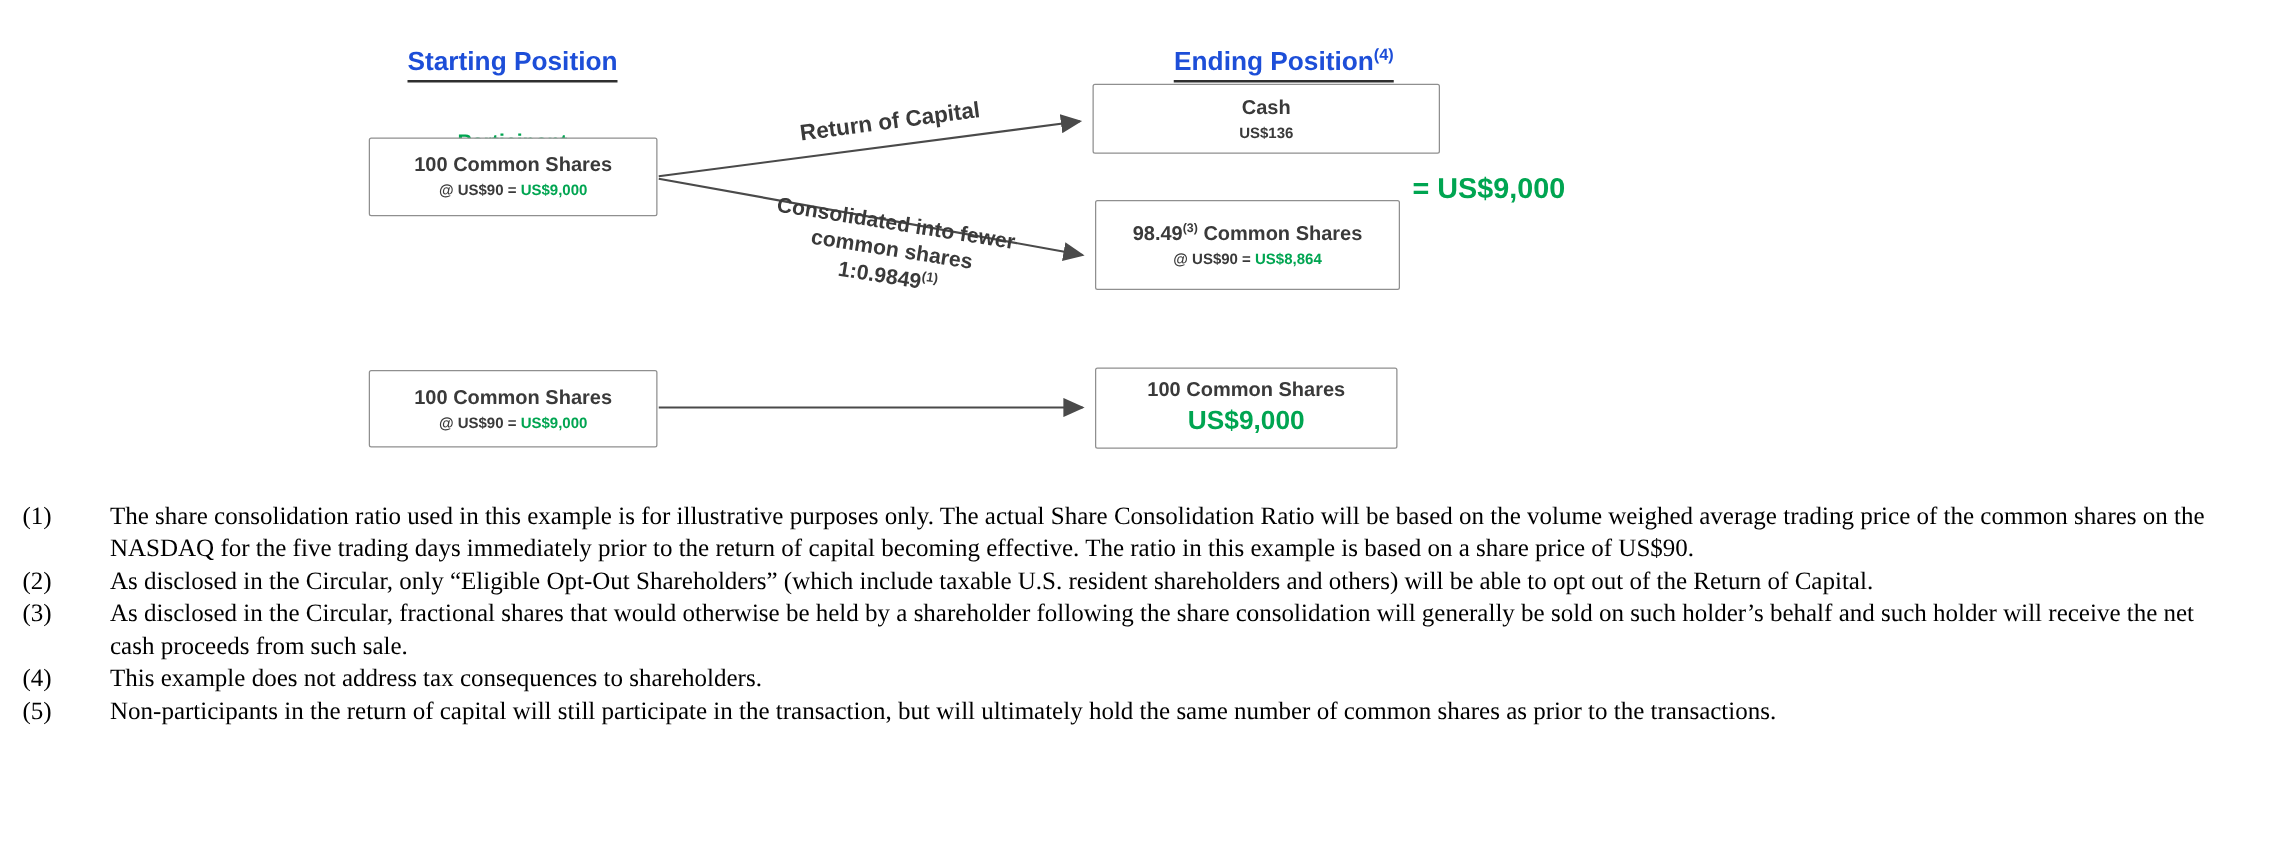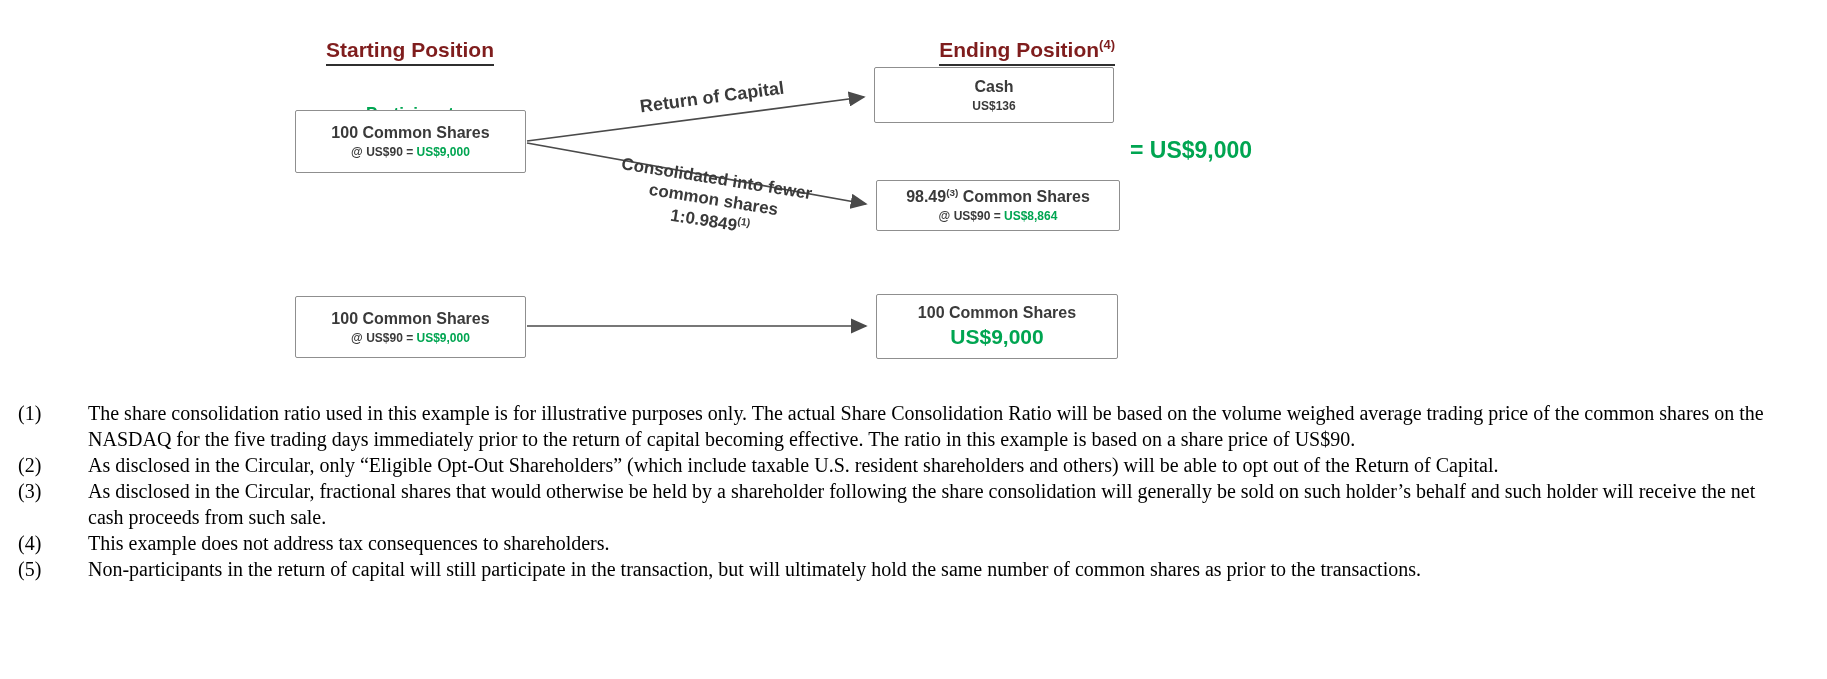--- a/index.html
+++ b/index.html
@@ -11,21 +11,21 @@
   *{box-sizing:border-box;}
   html,body{margin:0;padding:0;background:#ffffff;}
   body{
     width:1827px;height:679px;overflow:hidden;
     font-family:"Liberation Sans","DejaVu Sans",sans-serif;
   }
   
   .diagram{position:relative;width:1827px;height:392px;}
   .diagram .abs{position:absolute;}
   .hdr{
-    font-size:21px;font-weight:700;color:#7f1d1d;text-align:center;
+    font-size:21px;font-weight:700;color:#1d4ed8;text-align:center;
   }
   .hdr .u{display:inline-block;border-bottom:2px solid #2f2f2f;padding-bottom:2px;}
   sup{font-size:0.62em;vertical-align:super;line-height:0;}
   .sublabel{font-size:17px;font-weight:700;text-align:center;}
   .sublabel .u{display:inline-block;border-bottom:2px solid currentColor;padding-bottom:1px;margin-top:24px;}
   .green{color:var(--green);}
   .red{color:var(--red);}
   .box{
     position:absolute;background:#fff;border:1.5px solid #8f8f8f;border-radius:2px;
     display:flex;flex-direction:column;align-items:center;justify-content:center;
@@ -89,26 +89,26 @@
   </div>
 
   <div class="arrow-label lbl-roc" style="left:602px;top:86px;width:220px;">Return of Capital</div>
 
   <div class="arrow-label lbl-cons" style="left:606px;top:168px;width:215px;">
     <div>Consolidated into fewer</div>
     <div>common shares</div>
     <div><span>1:0.9849</span><sup>(1)</sup></div>
   </div>
 
-  <div class="box" style="left:874px;top:67px;width:240px;height:56px;">
+  <div class="box" style="left:874px;top:67px;width:278px;height:56px;">
     <div class="l1">Cash</div>
     <div class="l2 green">US$136</div>
   </div>
 
-  <div class="box" style="left:876px;top:180px;width:244px;height:51px;">
+  <div class="box" style="left:876px;top:160px;width:244px;height:72px;">
     <div class="l1">
       <span>98.49</span><sup>(3)</sup><span> Common Shares</span>
     </div>
     <div class="l2">
       <span>@ US$90 = </span><span class="green">US$8,864</span>
     </div>
   </div>
 
   <div class="abs equals-total" style="left:1130px;top:137px;">= US$9,000</div>
 

